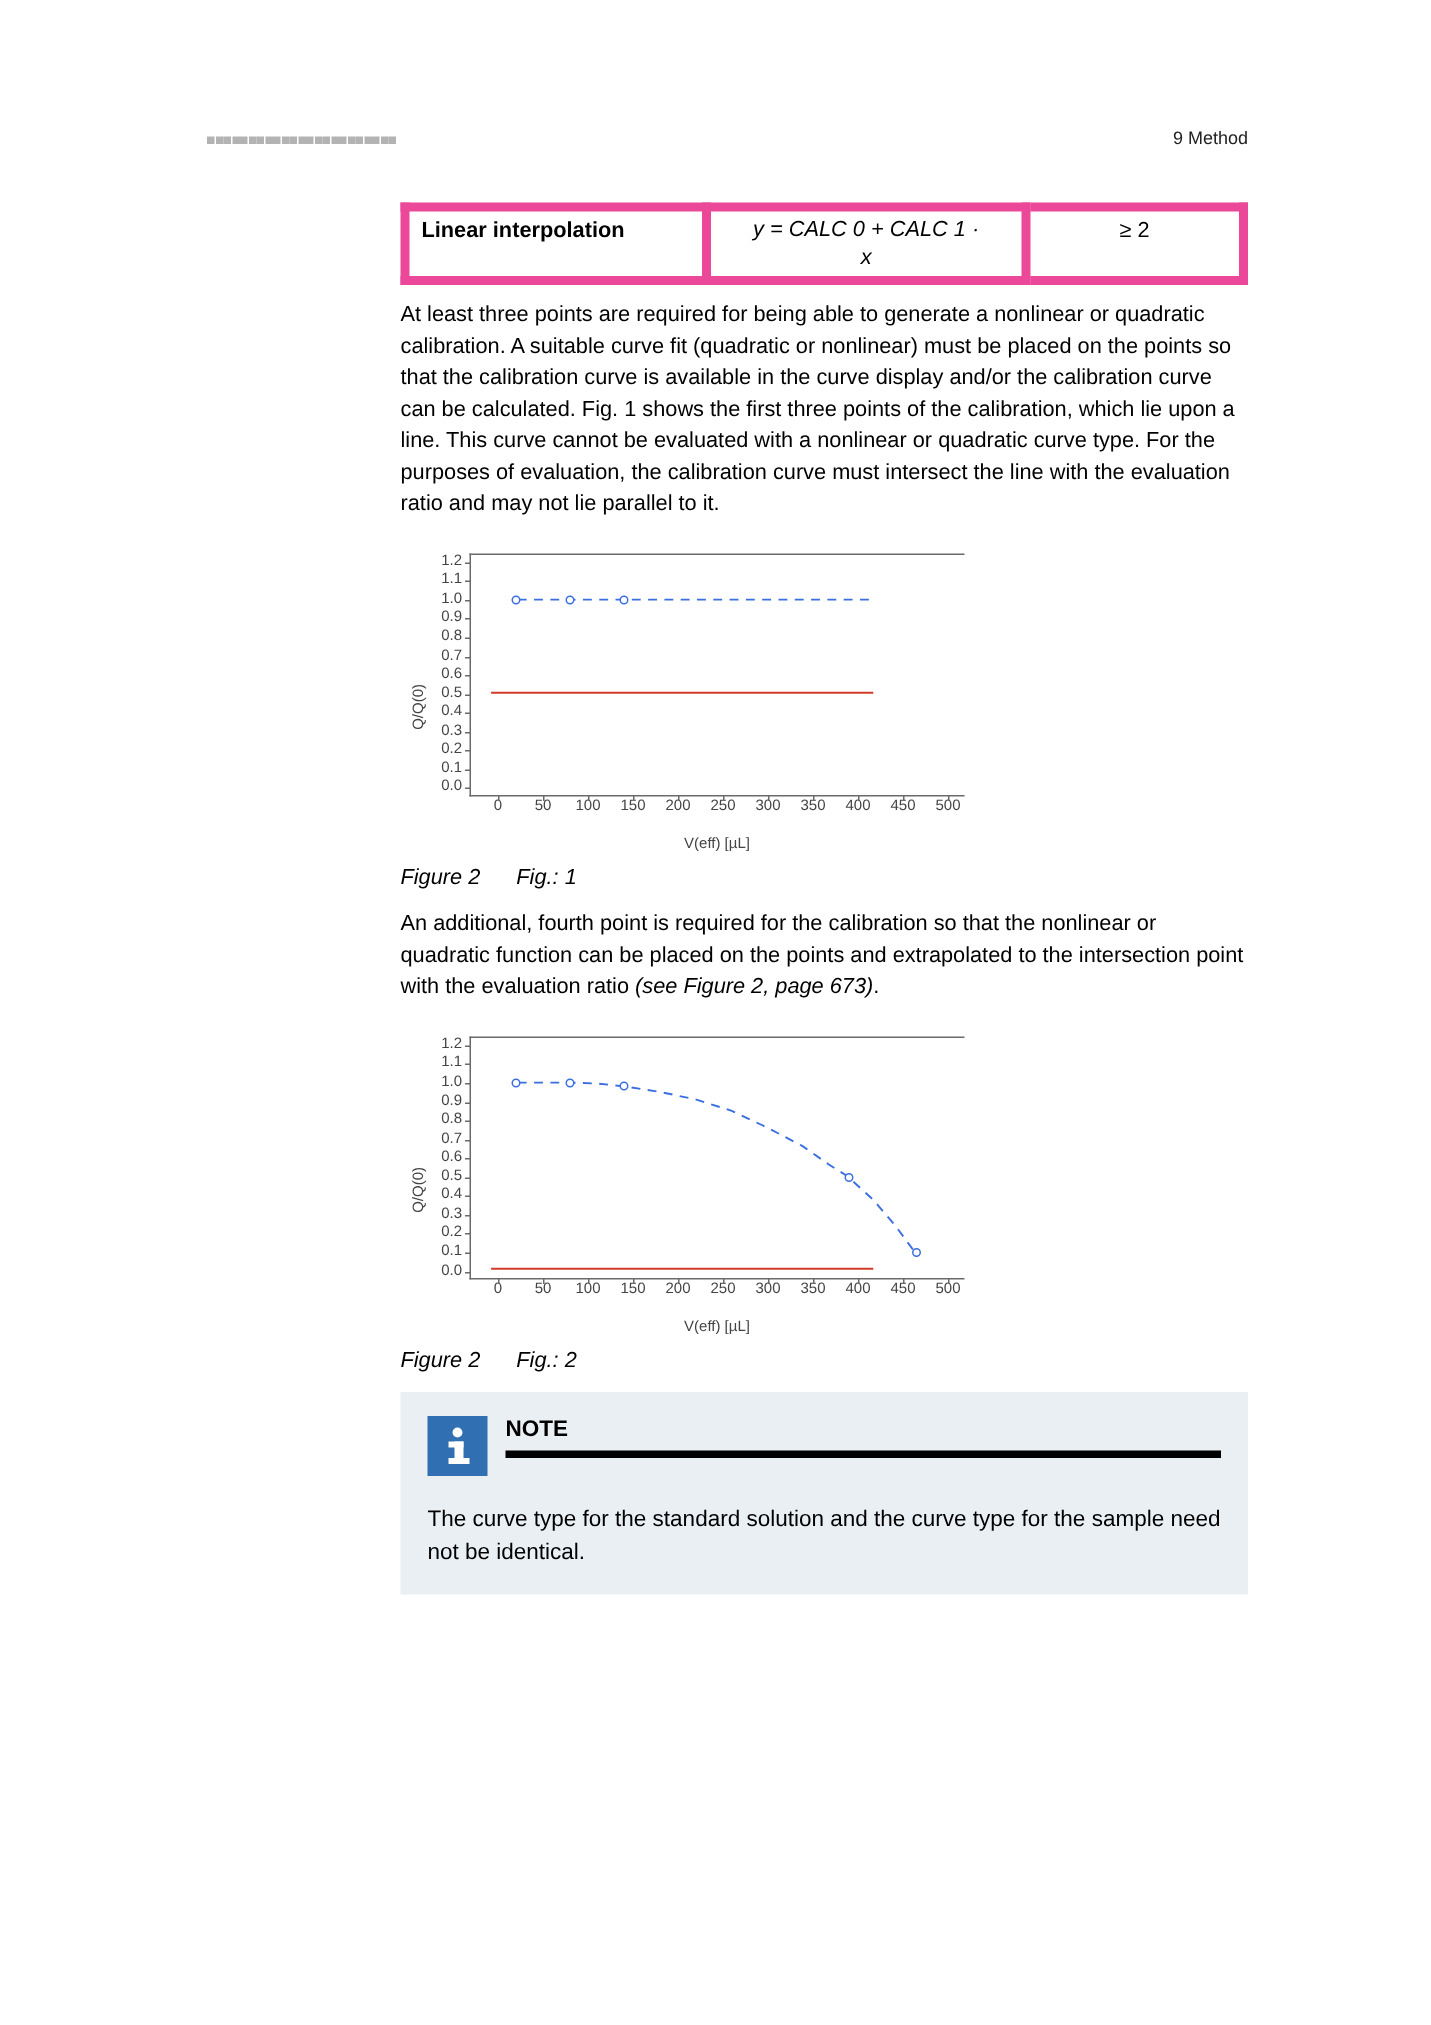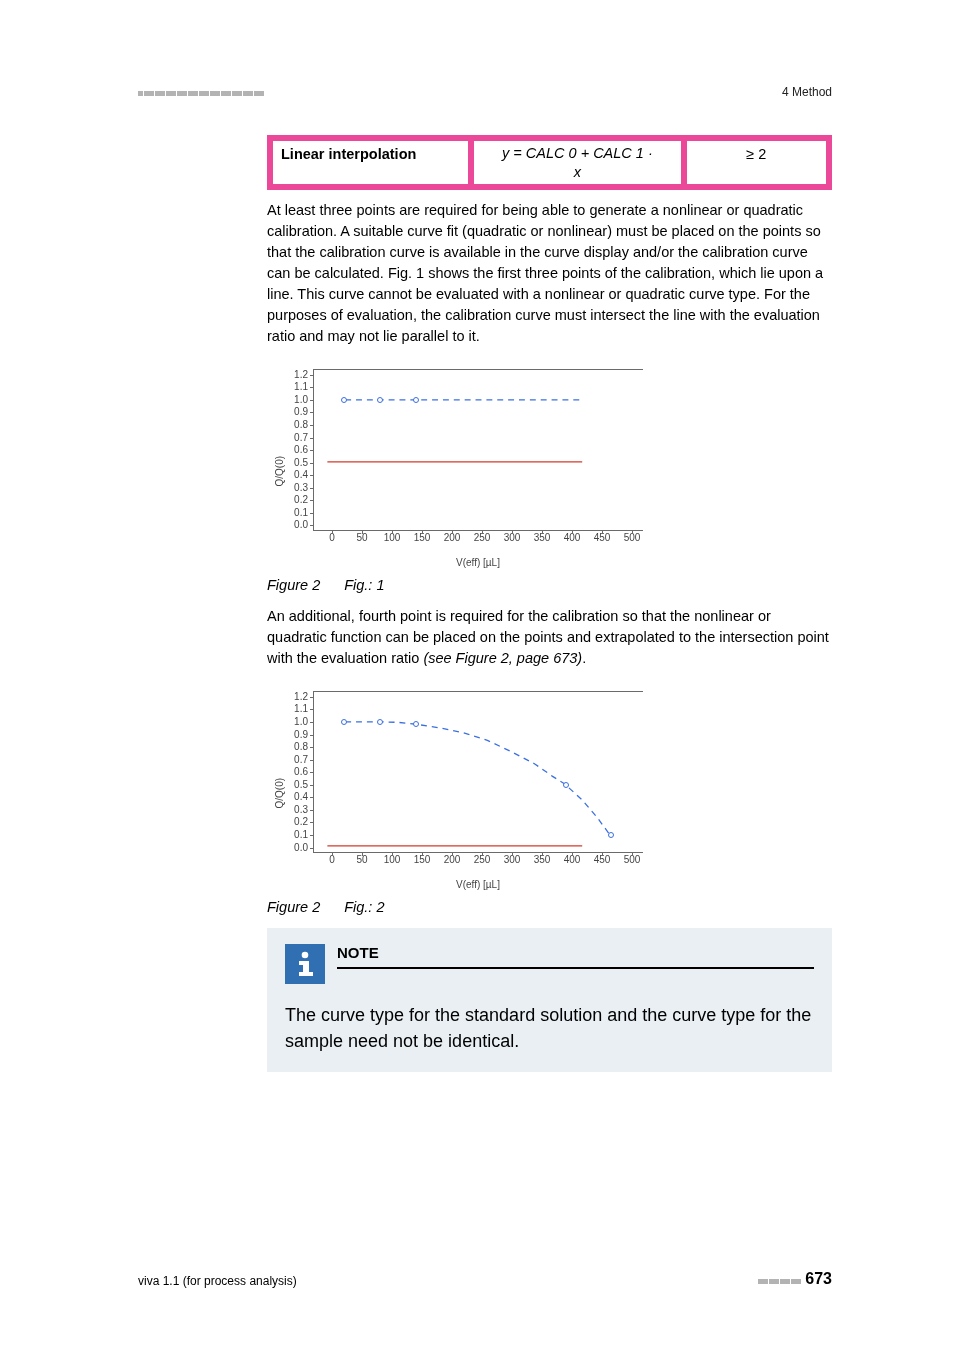--- a/index.html
+++ b/index.html
@@ -113,26 +113,26 @@
       display: flex;
       align-items: center;
       justify-content: center;
       flex-shrink: 0;
       margin-top: 2px;
     }
     .note-title-wrap { flex: 1; }
     .note-title {
       font-weight: 700;
       font-size: 15px;
-      border-bottom: 2px solid #000000;
+      border-bottom: 5px solid #000000;
       padding-bottom: 3px;
       margin-bottom: 4px;
     }
     .note-body {
-      font-size: 18px;
+      font-size: 15px;
       margin-top: 18px;
     }
     .footer {
       position: absolute;
       left: 138px;
       right: 122px;
       bottom: 60px;
       display: flex;
       justify-content: space-between;
       align-items: flex-end;
@@ -149,21 +149,21 @@
   </style>
 </head>
 <body>
 
 <div class="page">
 
   <div class="header">
     <div class="header-deco">
       <span></span><span></span><span></span><span></span><span></span><span></span><span></span><span></span><span></span><span></span><span></span><span></span><span></span><span></span><span></span><span></span><span></span><span></span><span></span><span></span><span></span><span></span><span></span>
     </div>
-    <div class="header-text">4 Method</div>
+    <div class="header-text">9 Method</div>
   </div>
 
   <div class="content">
 
     <table class="equation-table">
       <tbody>
           <tr>
         <td class="col1">Linear interpolation</td>
         <td class="col2">
           <span>y = CALC 0 + CALC 1 ·</span><br>
@@ -326,23 +326,14 @@
         </div>
         <div class="note-title-wrap">
           <div class="note-title">NOTE</div>
         </div>
       </div>
       <div class="note-body">The curve type for the standard solution and the curve type for the sample need not be identical.</div>
     </div>
 
   </div>
 
-  <div class="footer">
-    <div>viva 1.1 (for process analysis)</div>
-    <div>
-      <span class="footer-deco">
-        <span></span><span></span><span></span><span></span><span></span><span></span><span></span><span></span>
-      </span>
-      <span class="pnum">673</span>
-    </div>
-  </div>
 
 </div>
 
 </body></html>

